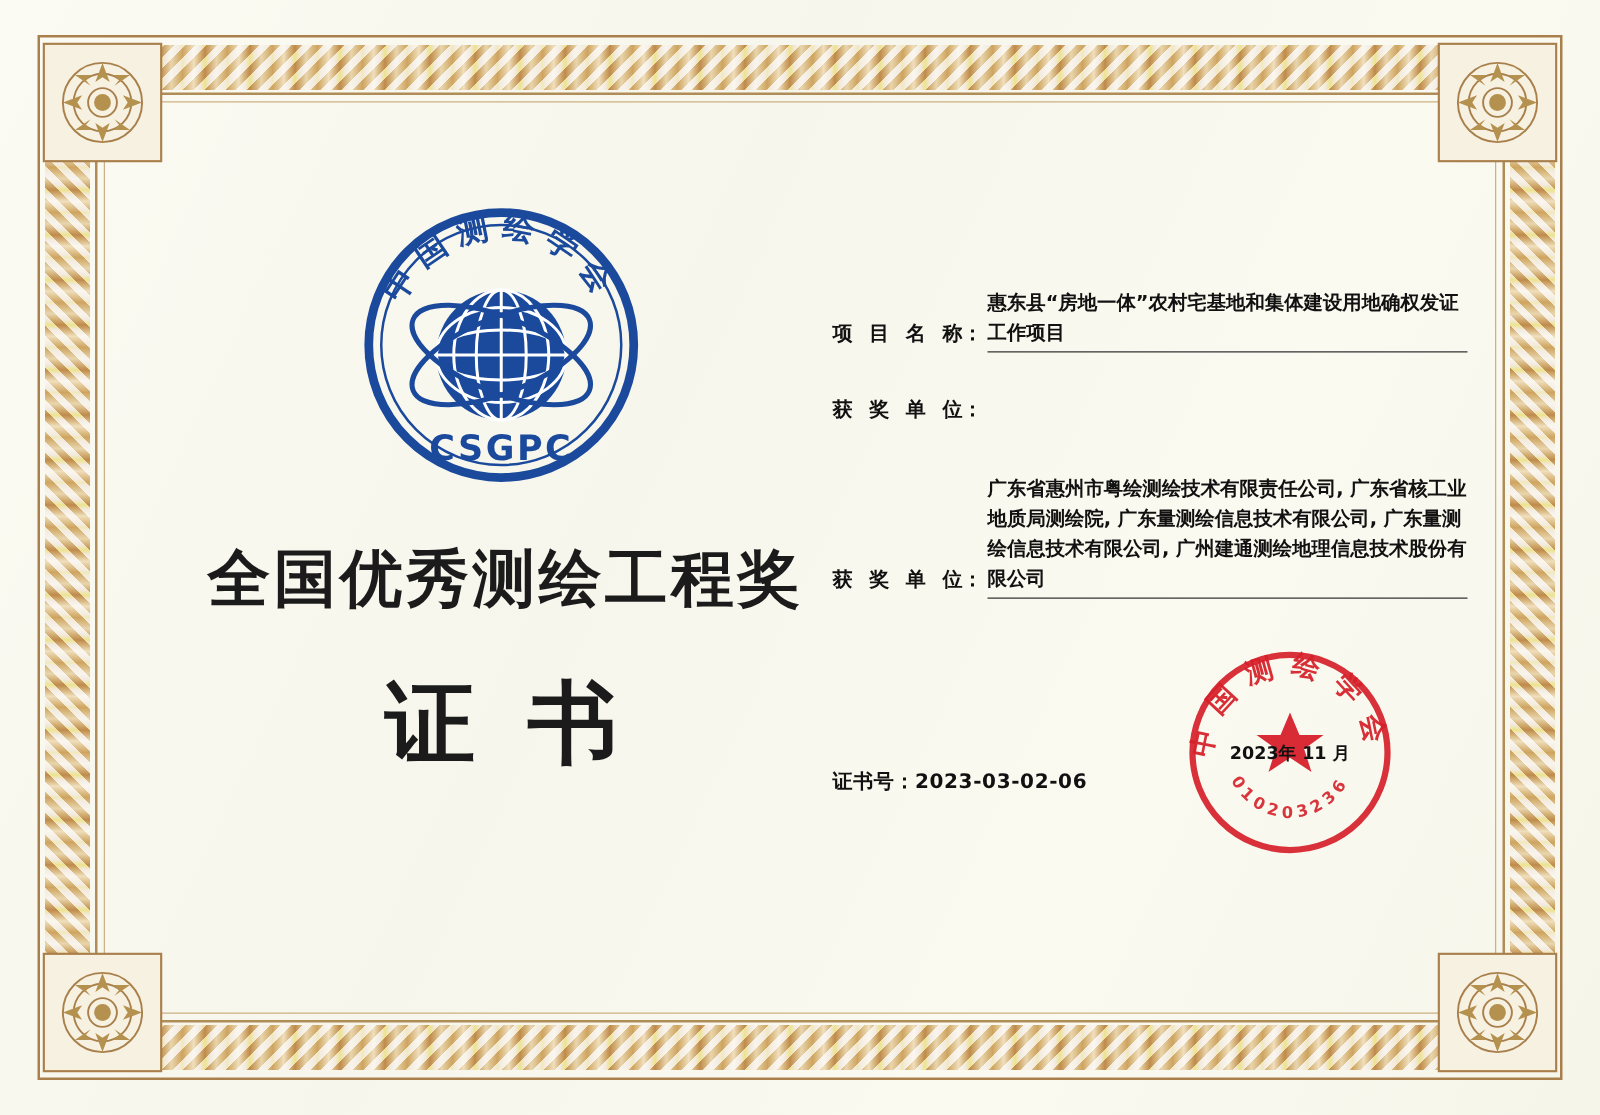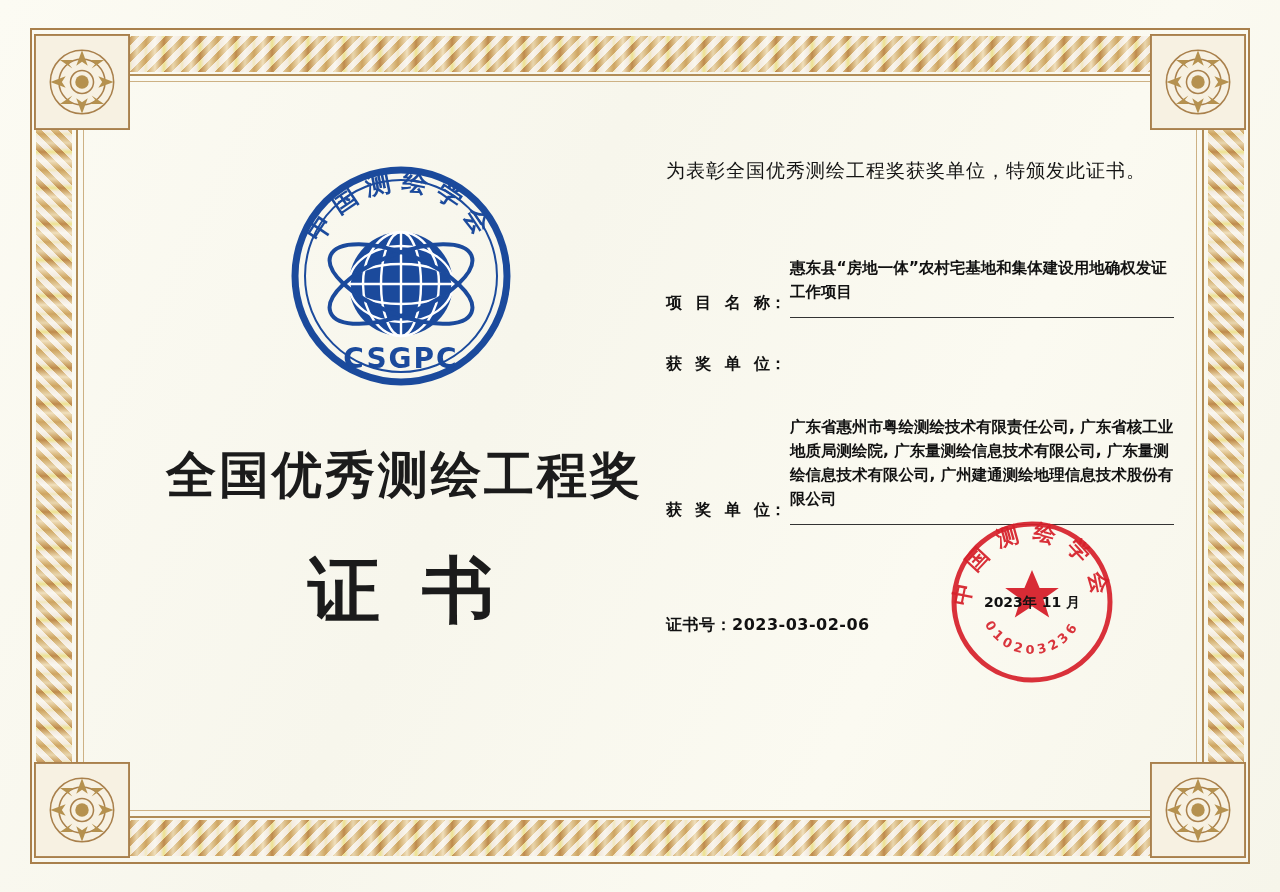--- a/index.html
+++ b/index.html
@@ -132,21 +132,21 @@
     width: 470px;
     text-align: center;
   }
   .emblem {
     width: 240px;
     height: 240px;
     margin: 0 auto;
     position: relative;
   }
   .award-title {
-    margin-top: 46px;
+    margin-top: 34px;
     font-family: "DejaVu Sans", "Liberation Sans", sans-serif;
     font-size: 50px;
     font-weight: 800;
     letter-spacing: 3px;
     color: #1b1b1b;
     white-space: nowrap;
   }
   .award-word {
     margin-top: 34px;
     font-family: "DejaVu Sans", "Liberation Sans", sans-serif;
@@ -201,21 +201,21 @@
     padding-right: 4px;
   }
   .field-value {
     flex: 1 1 auto;
     border-bottom: 1.3px solid #333;
     font-family: "DejaVu Sans", "Liberation Sans", sans-serif;
     font-size: 15.5px;
     font-weight: 700;
     color: #111;
     line-height: 1.55;
-    padding-bottom: 13px;
+    padding-bottom: 3px;
     min-height: 22px;
   }
   .field-value.center {
     text-align: center;
     font-size: 18px;
   }
 
   .cert-no {
     position: absolute;
     left: 0;
@@ -370,21 +370,20 @@
             <ellipse cx="120" cy="128" rx="76" ry="30" transform="rotate(22 120 128)"></ellipse>
           </g>
           <text x="120" y="212" text-anchor="middle" font-family="DejaVu Sans, Liberation Sans, sans-serif" font-size="28" font-weight="700" fill="#1b4a9c" letter-spacing="2">CSGPC</text>
         </svg>
       </div>
       <div class="award-title">全国优秀测绘工程奖</div>
       <div class="award-word">证书</div>
     </div>
 
     <div class="right-col">
-      <div class="intro">为表彰全国优秀测绘工程奖获奖单位，特颁发此证书。</div>
 
       <div class="fields">
         <div class="field">
           <span class="field-label">项目名称</span>
           <span class="field-colon">：</span>
           <span class="field-value">惠东县“房地一体”农村宅基地和集体建设用地确权发证工作项目</span>
         </div>
 
         <div class="field">
           <span class="field-label">获奖单位</span>

